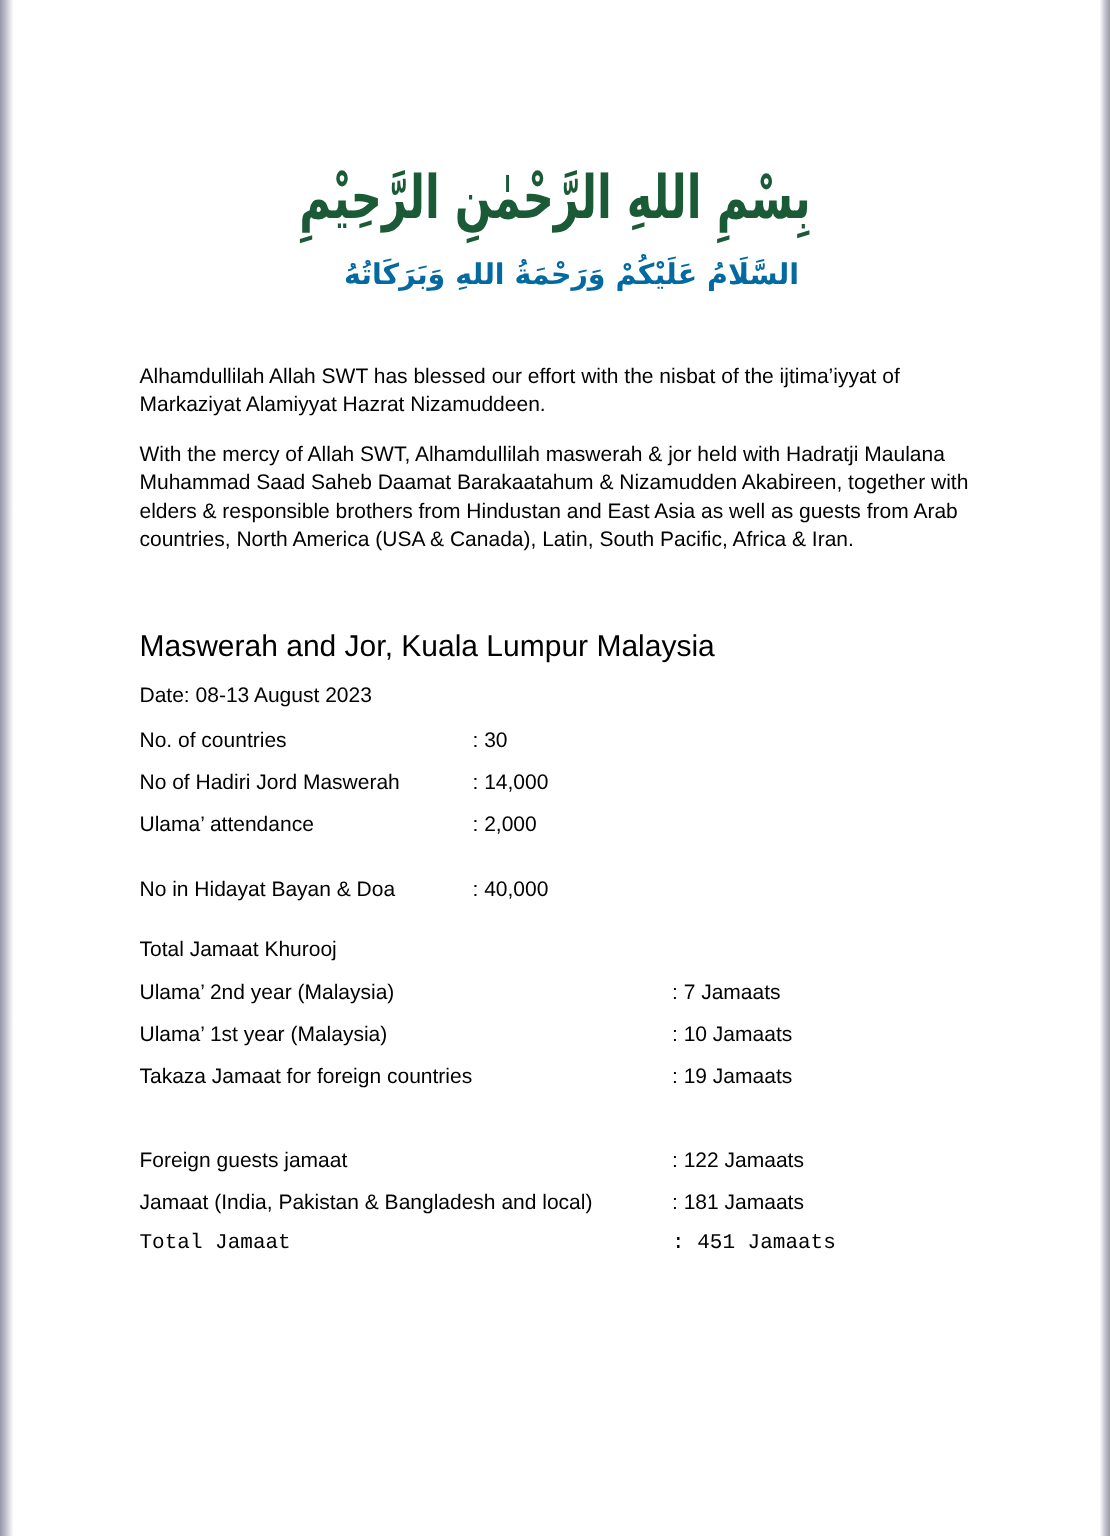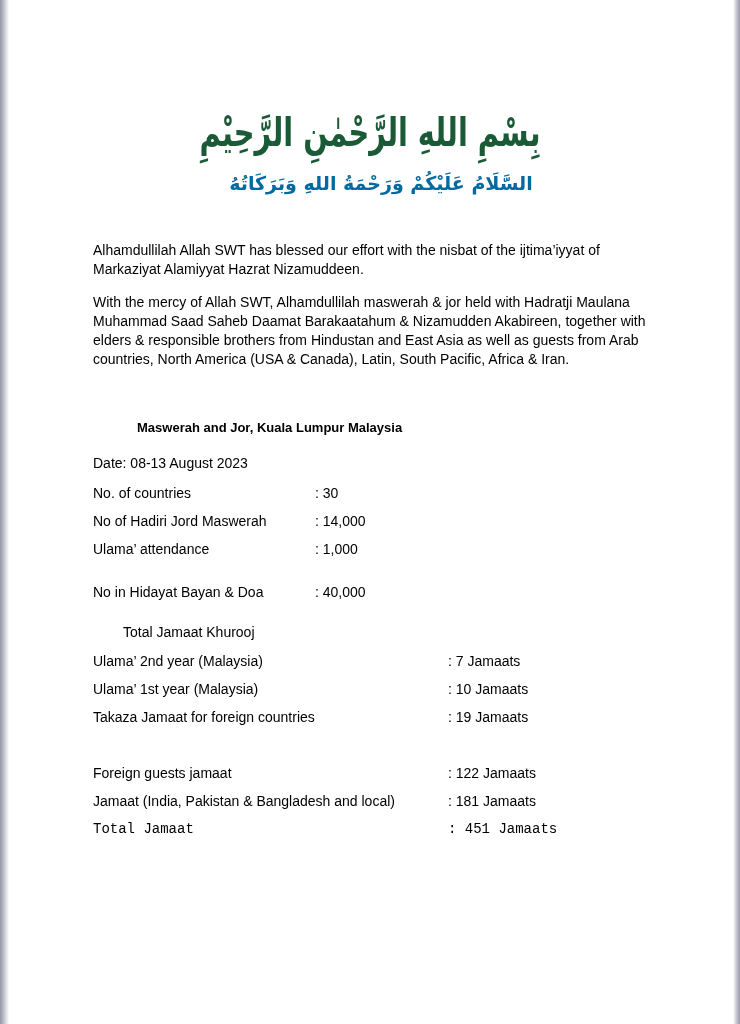--- a/index.html
+++ b/index.html
@@ -24,28 +24,28 @@
     position:absolute; top:172px; left:0; width:740px;
     text-align:center;
     font-family:"DejaVu Sans", sans-serif;
     font-size:19px; font-weight:bold; direction:rtl;
   }
 
   .body-text { font-size:14px; line-height:19px; }
   .para1 { position:absolute; top:241px; left:93px; width:562px; }
   .para2 { position:absolute; top:293px; left:93px; width:566px; }
 
-  .event-title { position:absolute; top:420px; left:93px; font-size:13px; font-weight:bold;margin-left:44px; }
+  .event-title { position:absolute; top:420px; left:93px; font-size:20px; font-weight:normal; }
   .event-date  { position:absolute; top:455px; left:93px; font-size:14px; }
 
   .row { position:absolute; left:93px; width:560px; height:20px; font-size:14px; }
   .row .val { position:absolute; top:0; }
   .stats-row .val   { left:222px; }
   .khurooj-row .val { left:355px; }
-  .khurooj-heading  { position:absolute; top:624px; left:93px; font-size:14px;margin-left:30px; }
+  .khurooj-heading  { position:absolute; top:624px; left:93px; font-size:14px; }
 </style>
 </head>
 <body>
 
 <div class="page">
 
   <div class="edge edge-left"></div>
   <div class="edge edge-right"></div>
 
   <div class="bismillah" style="color:#1b5a36;">بِسْمِ اللهِ الرَّحْمٰنِ الرَّحِيْمِ</div>
@@ -63,21 +63,21 @@
   <div class="row stats-row" style="top:485px;">
     <span class="lbl">No. of countries</span>
     <span class="val">: 30</span>
   </div>
   <div class="row stats-row" style="top:513px;">
     <span class="lbl">No of Hadiri Jord Maswerah</span>
     <span class="val">: 14,000</span>
   </div>
   <div class="row stats-row" style="top:541px;">
     <span class="lbl">Ulama’ attendance</span>
-    <span class="val">: 1,000</span>
+    <span class="val">: 2,000</span>
   </div>
   <div class="row stats-row" style="top:584px;">
     <span class="lbl">No in Hidayat Bayan &amp; Doa</span>
     <span class="val">: 40,000</span>
   </div>
 
   <div class="khurooj-heading">Total Jamaat Khurooj</div>
 
   <div class="row khurooj-row" style="top:653px;">
     <span class="lbl">Ulama’ 2nd year (Malaysia)</span>

